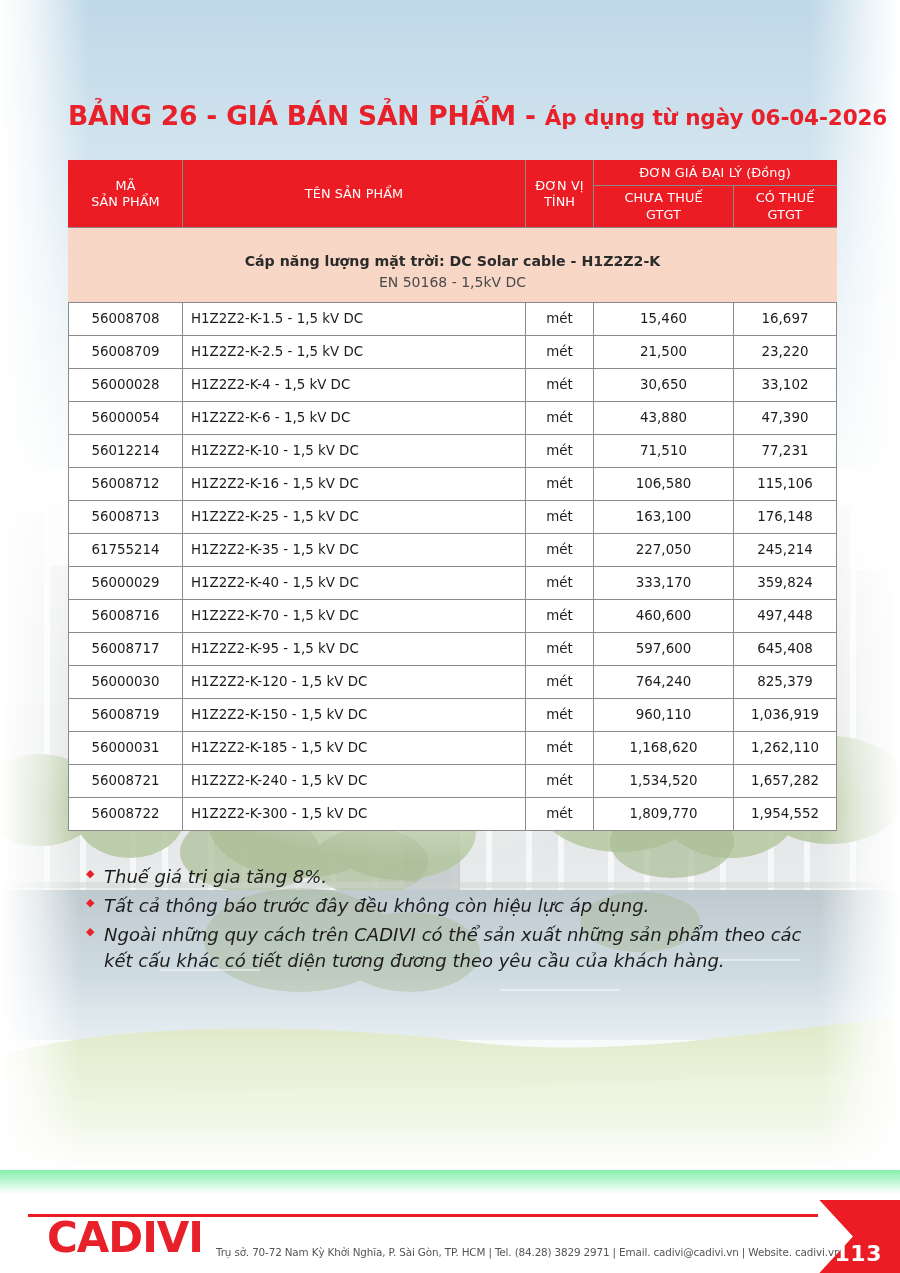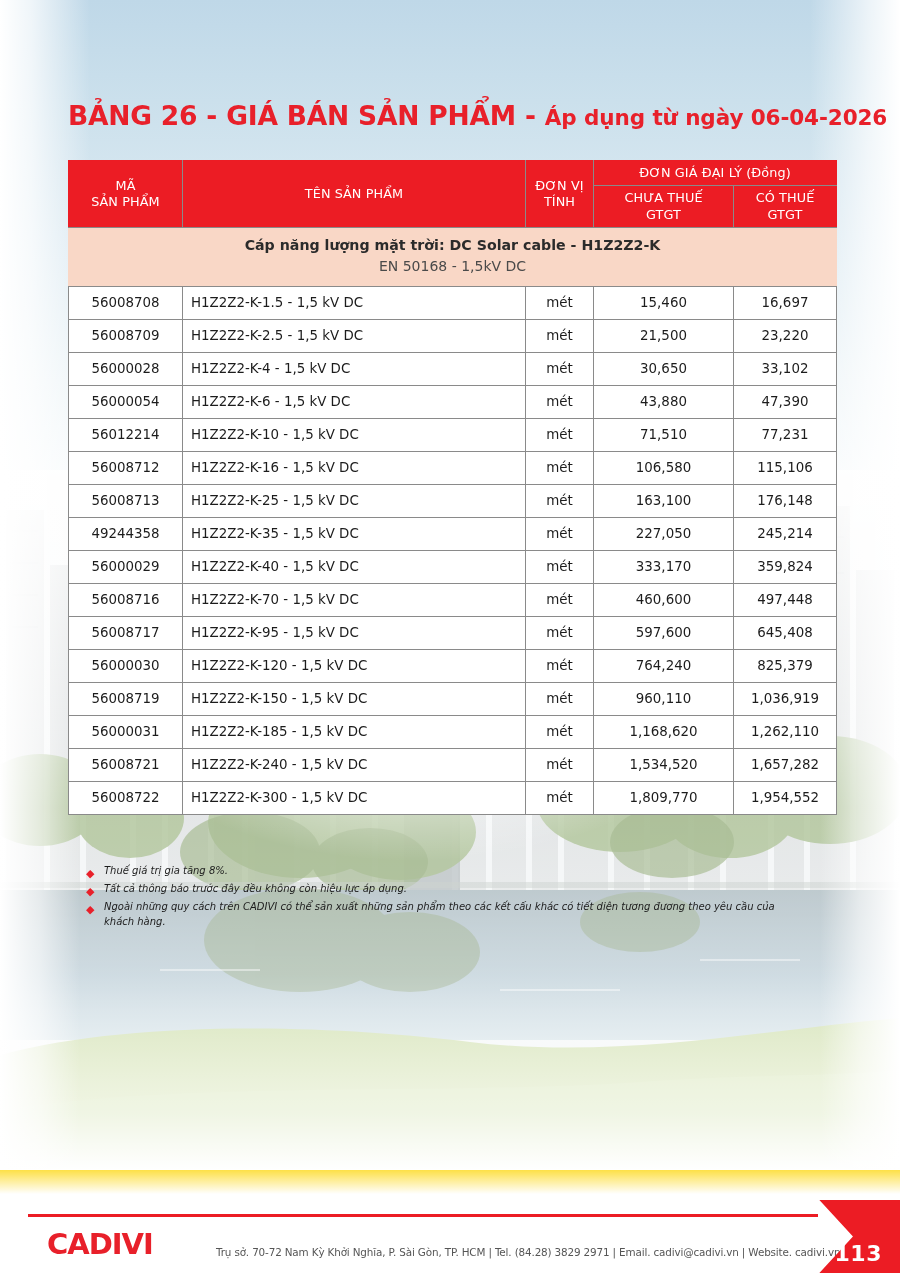--- a/index.html
+++ b/index.html
@@ -15,21 +15,21 @@
     background: #ffffff;
     position: relative;
   }
 
   
   #page {
     position: relative;
     width: 900px;
     height: 1273px;
     overflow: hidden;
-    background: #fde047;
+    background: #86efac;
   }
 
   .bg-sky {
     position: absolute;
     left: 0; top: 0;
     width: 900px; height: 560px;
     background:
       radial-gradient(ellipse 700px 300px at 50% 110%, rgba(255,255,255,0.95) 0%, rgba(255,255,255,0) 70%),
       linear-gradient(180deg, #bfd8e8 0%, #cbe0ec 18%, #dceaf2 42%, #eef5f8 68%, #fafcfd 88%, #ffffff 100%);
   }
@@ -122,21 +122,21 @@
     padding: 4px 2px;
   }
   thead th.outer-left  { border-left-color: #ec1c24; }
   thead th.outer-right { border-right-color: #ec1c24; text-align: center; }
   thead tr:first-child th { border-top-color: #ec1c24; }
 
   
   tr.group-band td {
     background: #f9d7c6;
     text-align: center;
-    padding: 8px 4px 9px;
+    padding: 24px 4px 9px;
     border-left-color: #f9d7c6;
     border-right-color: #f9d7c6;
     border-top-color: #8a8a8a;
     border-bottom-color: #8a8a8a;
   }
   .group-title {
     font-size: 14.2px;
     font-weight: bold;
     color: #2b2b2b;
     line-height: 1.35;
@@ -184,21 +184,21 @@
     flex: 0 0 auto;
     width: 18px;
     padding-top: 4px;
     color: #e8202a;
     font-size: 11px;
     line-height: 1;
   }
   .note-text {
     font-family: "DejaVu Sans", "Liberation Sans", sans-serif;
     font-style: italic;
-    font-size: 10px;
+    font-size: 18px;
     line-height: 1.45;
     color: #1c1c1c;
   }
 
   
   .footer {
     position: absolute;
     left: 0; bottom: 0;
     width: 900px; height: 73px;
     background: #ffffff;
@@ -212,21 +212,21 @@
   .footer-redline {
     position: absolute;
     left: 28px; bottom: 56px;
     width: 790px; height: 3px;
     background: #ec1c24;
   }
   .logo {
     position: absolute;
     left: 47px; bottom: 14px;
     font-family: "DejaVu Sans", "Liberation Sans", sans-serif;
-    font-size: 29px;
+    font-size: 42px;
     font-weight: bold;
     color: #e8202a;
     letter-spacing: -1px;
     line-height: 1;
   }
   .footer-text {
     position: absolute;
     left: 216px; bottom: 13px;
     width: 580px;
   }
@@ -475,21 +475,21 @@
             <td class="c-price">115,106</td>
           </tr>
           <tr>
             <td class="c-code">56008713</td>
             <td class="c-name">H1Z2Z2-K-25 - 1,5 kV DC</td>
             <td class="c-unit">mét</td>
             <td class="c-price">163,100</td>
             <td class="c-price">176,148</td>
           </tr>
           <tr>
-            <td class="c-code">49244358</td>
+            <td class="c-code">61755214</td>
             <td class="c-name">H1Z2Z2-K-35 - 1,5 kV DC</td>
             <td class="c-unit">mét</td>
             <td class="c-price">227,050</td>
             <td class="c-price">245,214</td>
           </tr>
           <tr>
             <td class="c-code">56000029</td>
             <td class="c-name">H1Z2Z2-K-40 - 1,5 kV DC</td>
             <td class="c-unit">mét</td>
             <td class="c-price">333,170</td>

